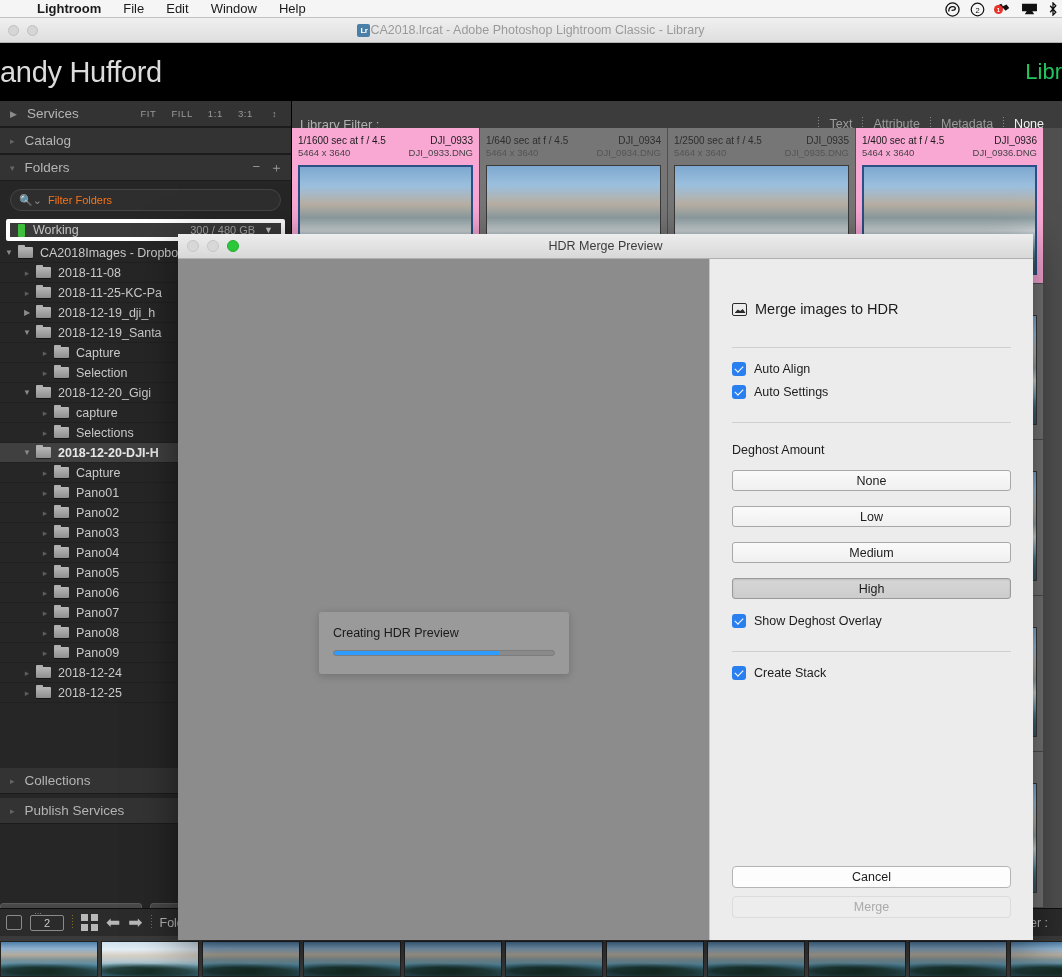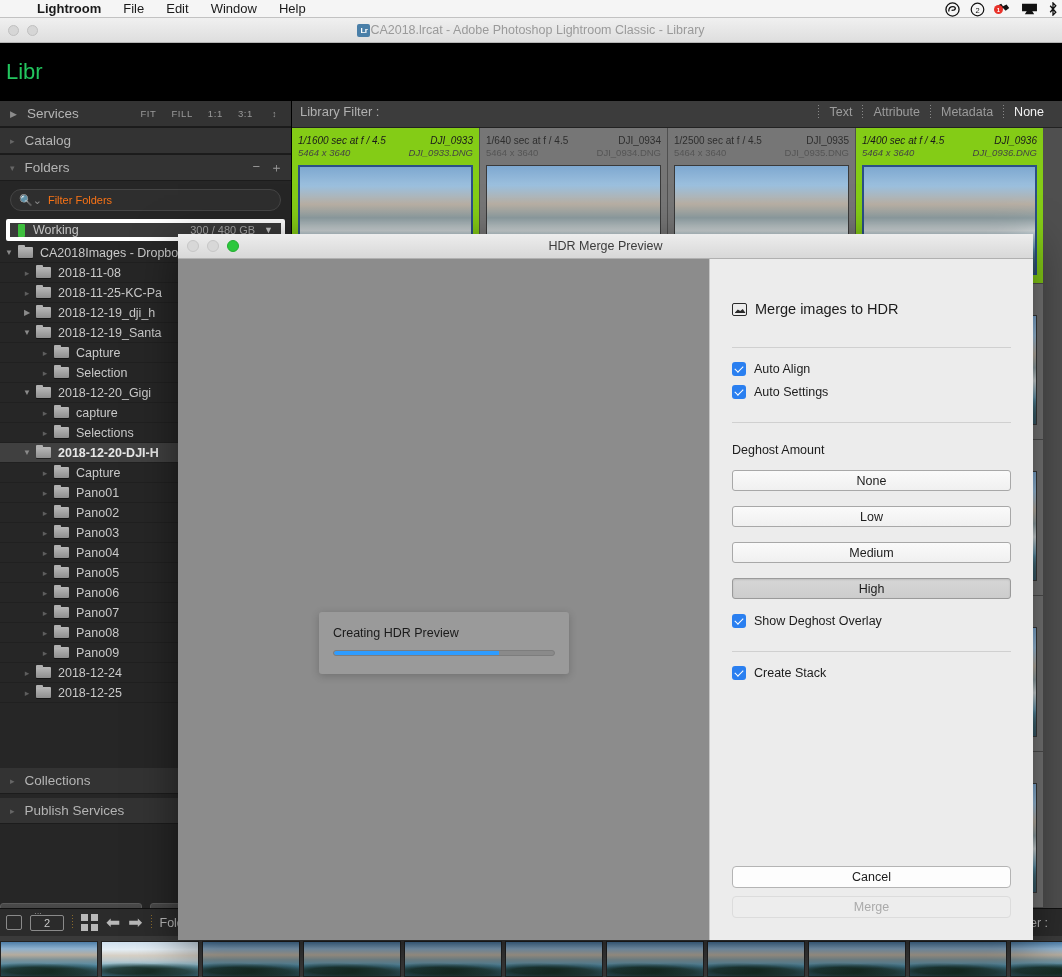--- a/index.html
+++ b/index.html
@@ -136,39 +136,39 @@
     border-radius: 3px;
   }
 
   
   .center {
     position: absolute; top: 58px; left: 292px; width: 770px; height: 876px;
     background: #4f4f4f;
   }
   .lib-filter {
     height: 27px; background: #3c3c3c; border-bottom: 1px solid #222;
-    display: flex; align-items: flex-end; padding: 8px 8px;
+    display: flex; align-items: flex-start; padding: 16px 8px;
     color: #b0b0b0; font-size: 13px;
   }
   .lf-right { margin-left: auto; display: flex; align-items: center; }
   .lf-item { font-size: 12.5px; color: #9c9c9c; padding: 0 10px; }
   .lf-item.active { color: #f2f2f2; }
   .lf-divider { width: 1px; height: 14px;
     background: repeating-linear-gradient(#8a8a8a 0 1.5px, transparent 1.5px 3px); }
 
   .grid {
     position: absolute; top: 27px; left: 0; width: 770px; height: 849px;
     display: flex; flex-wrap: wrap; align-content: flex-start;
     background: #4f4f4f;
   }
   .cell {
     width: 187px; height: 155px; background: #767676; margin: 0 1px 1px 0;
     padding: 6px 6px 0 6px; position: relative;
   }
-  .cell.selected { background: #84cc16; font-style: italic; }
+  .cell.selected { background: #f9a8d4; }
   .cell-meta { display: flex; justify-content: space-between; font-size: 10px;
                color: #2e2e2e; line-height: 13px; }
   .cell.selected .cell-meta { color: #1a1a1a; }
   .cell-meta2 { display: flex; justify-content: space-between; font-size: 9.5px;
                 color: #555; line-height: 12px; }
   .cell.selected .cell-meta2 { color: #444; }
   .thumb {
     margin-top: 6px; height: 110px; border: 1px solid #3a3a3a;
     background: linear-gradient(#7ea8d0 0%, #9cc0de 18%, #b9b0a4 35%, #8f9fa3 48%,
                                 #cfd6d8 60%, #5a8fa8 78%, #37596a 100%);
@@ -341,20 +341,21 @@
     </div>
     <div class="title-text">
       <span class="lr-badge">Lr</span>
       <span>CA2018.lrcat - Adobe Photoshop Lightroom Classic - Library</span>
     </div>
   </div>
 
   <div class="app">
 
     <div class="topbar">
+      <span class="identity">andy Hufford</span>
       <span class="module-label">Libr</span>
     </div>
 
     <div class="center">
       <div class="lib-filter">
         <span>Library Filter :</span>
         <div class="lf-right">
           <span class="lf-divider"></span>
           <span class="lf-item">Text</span>
           <span class="lf-divider"></span>

